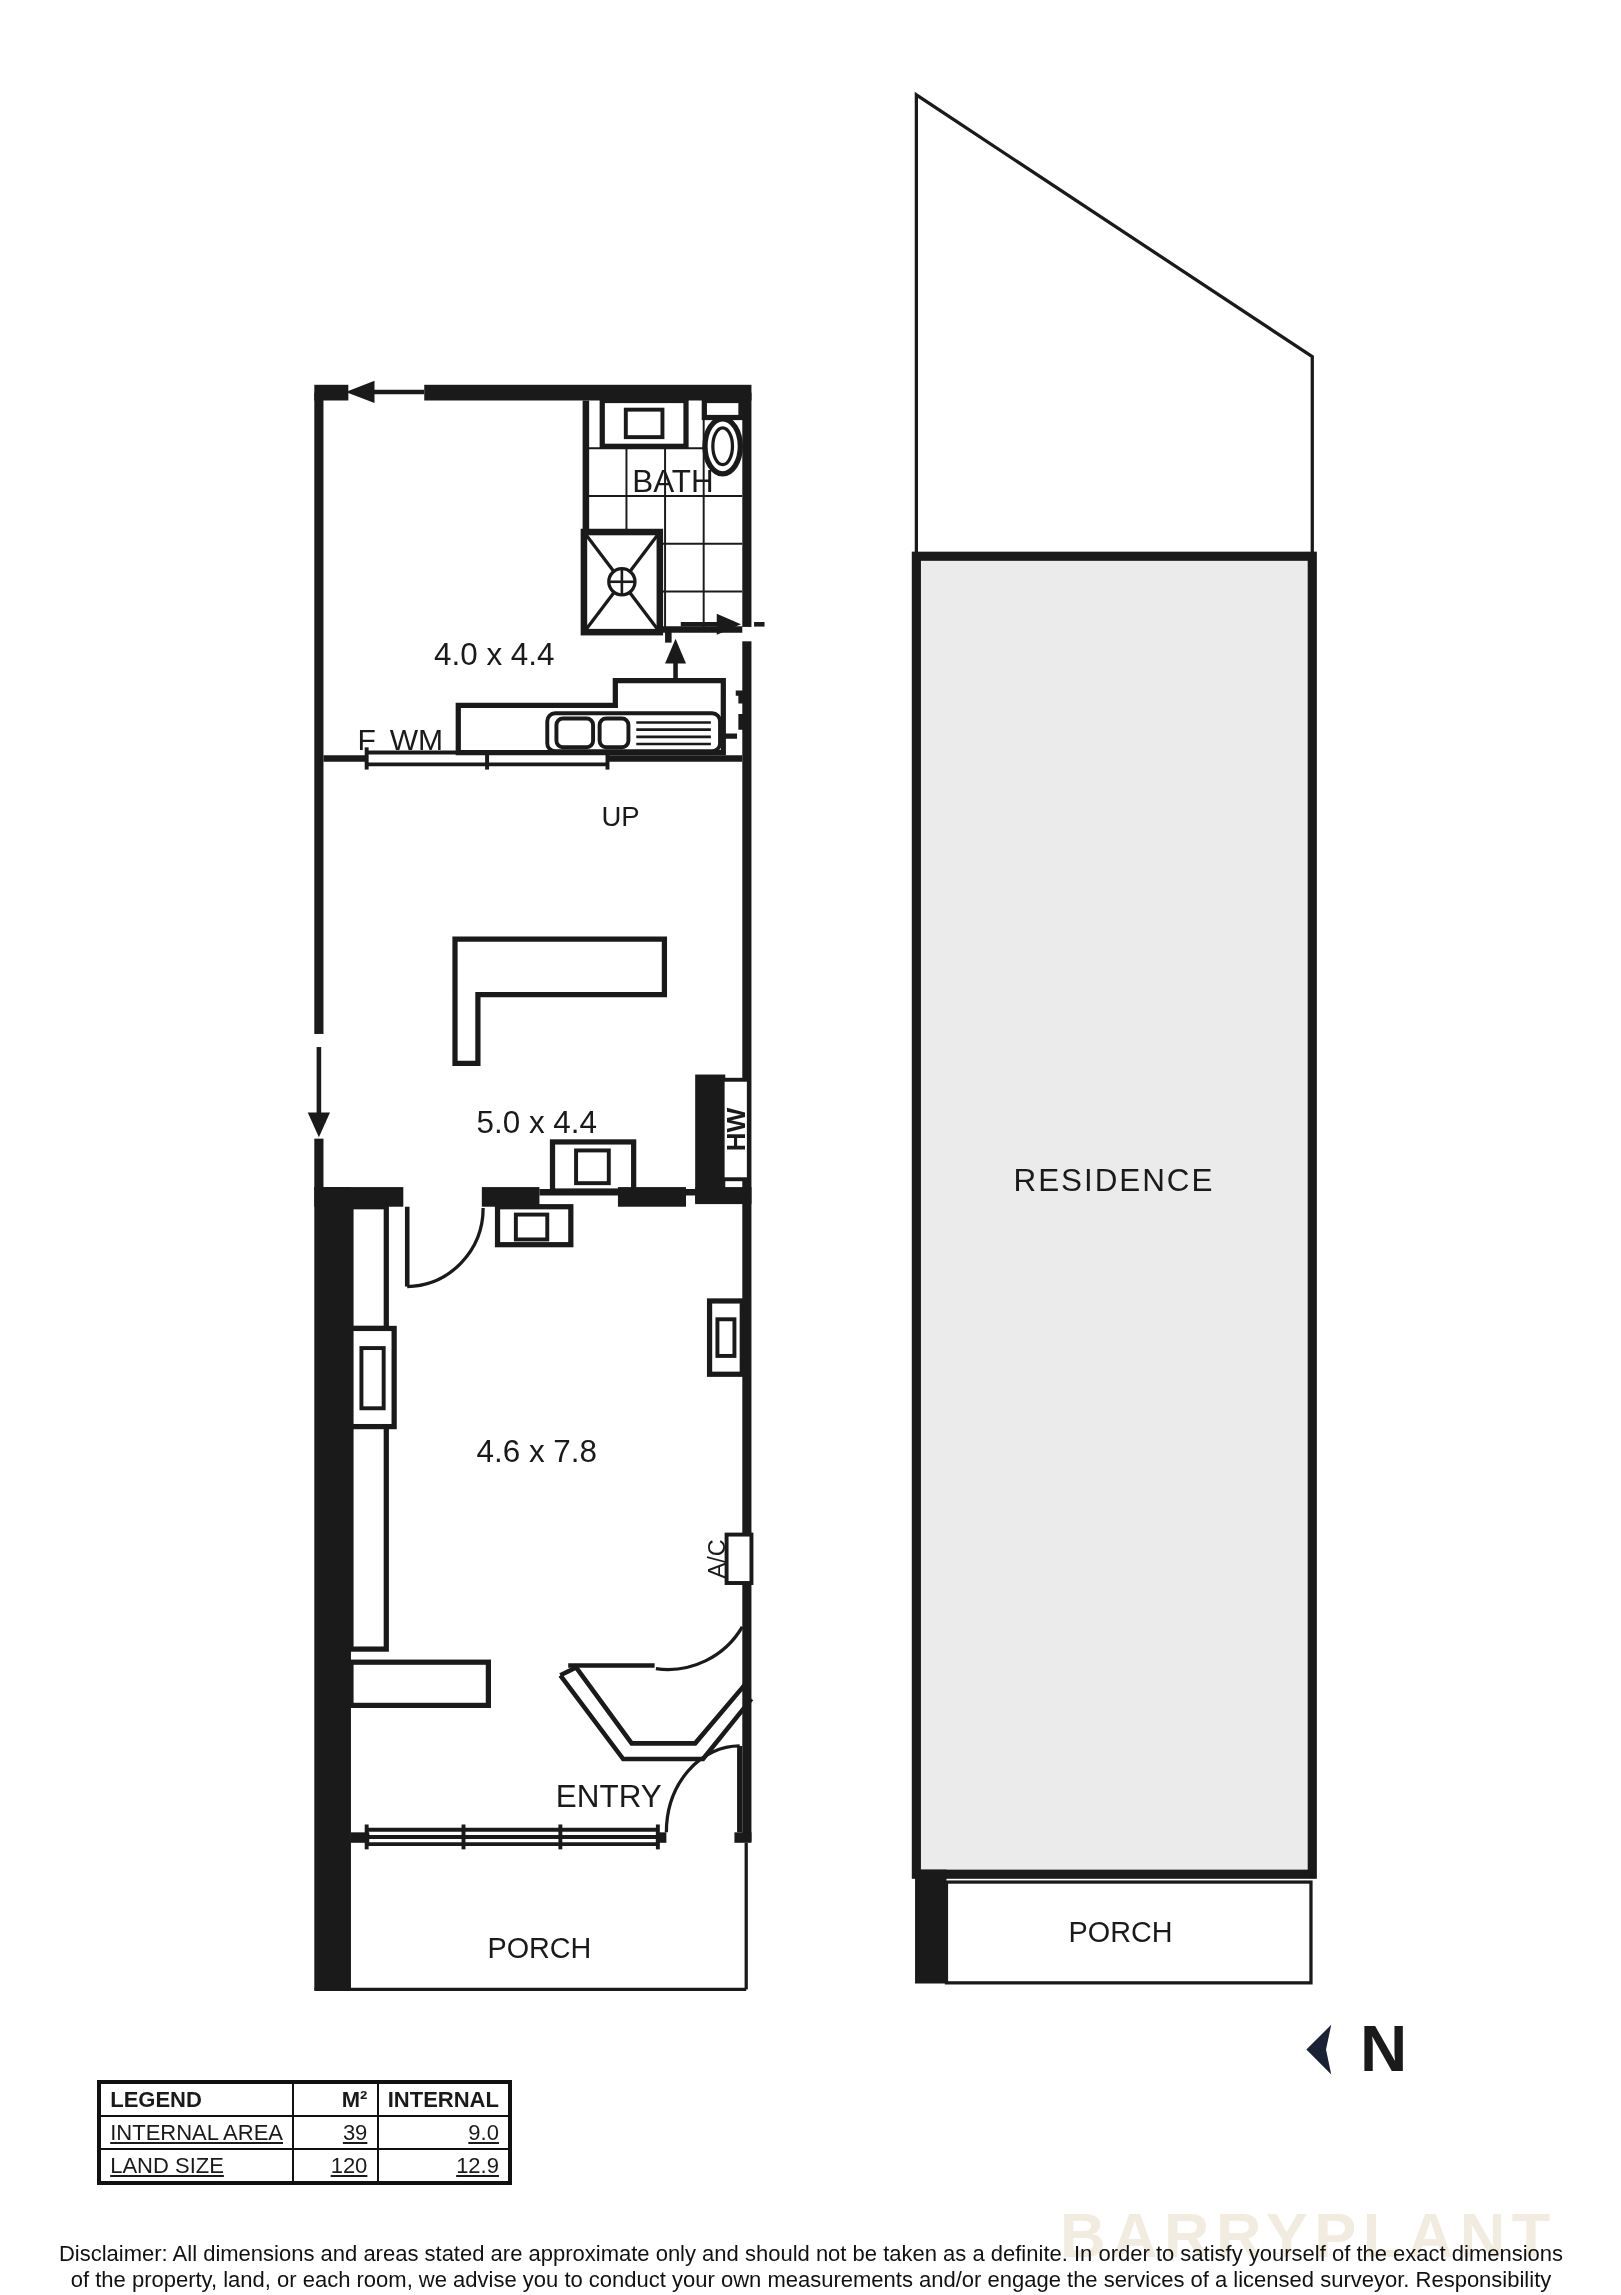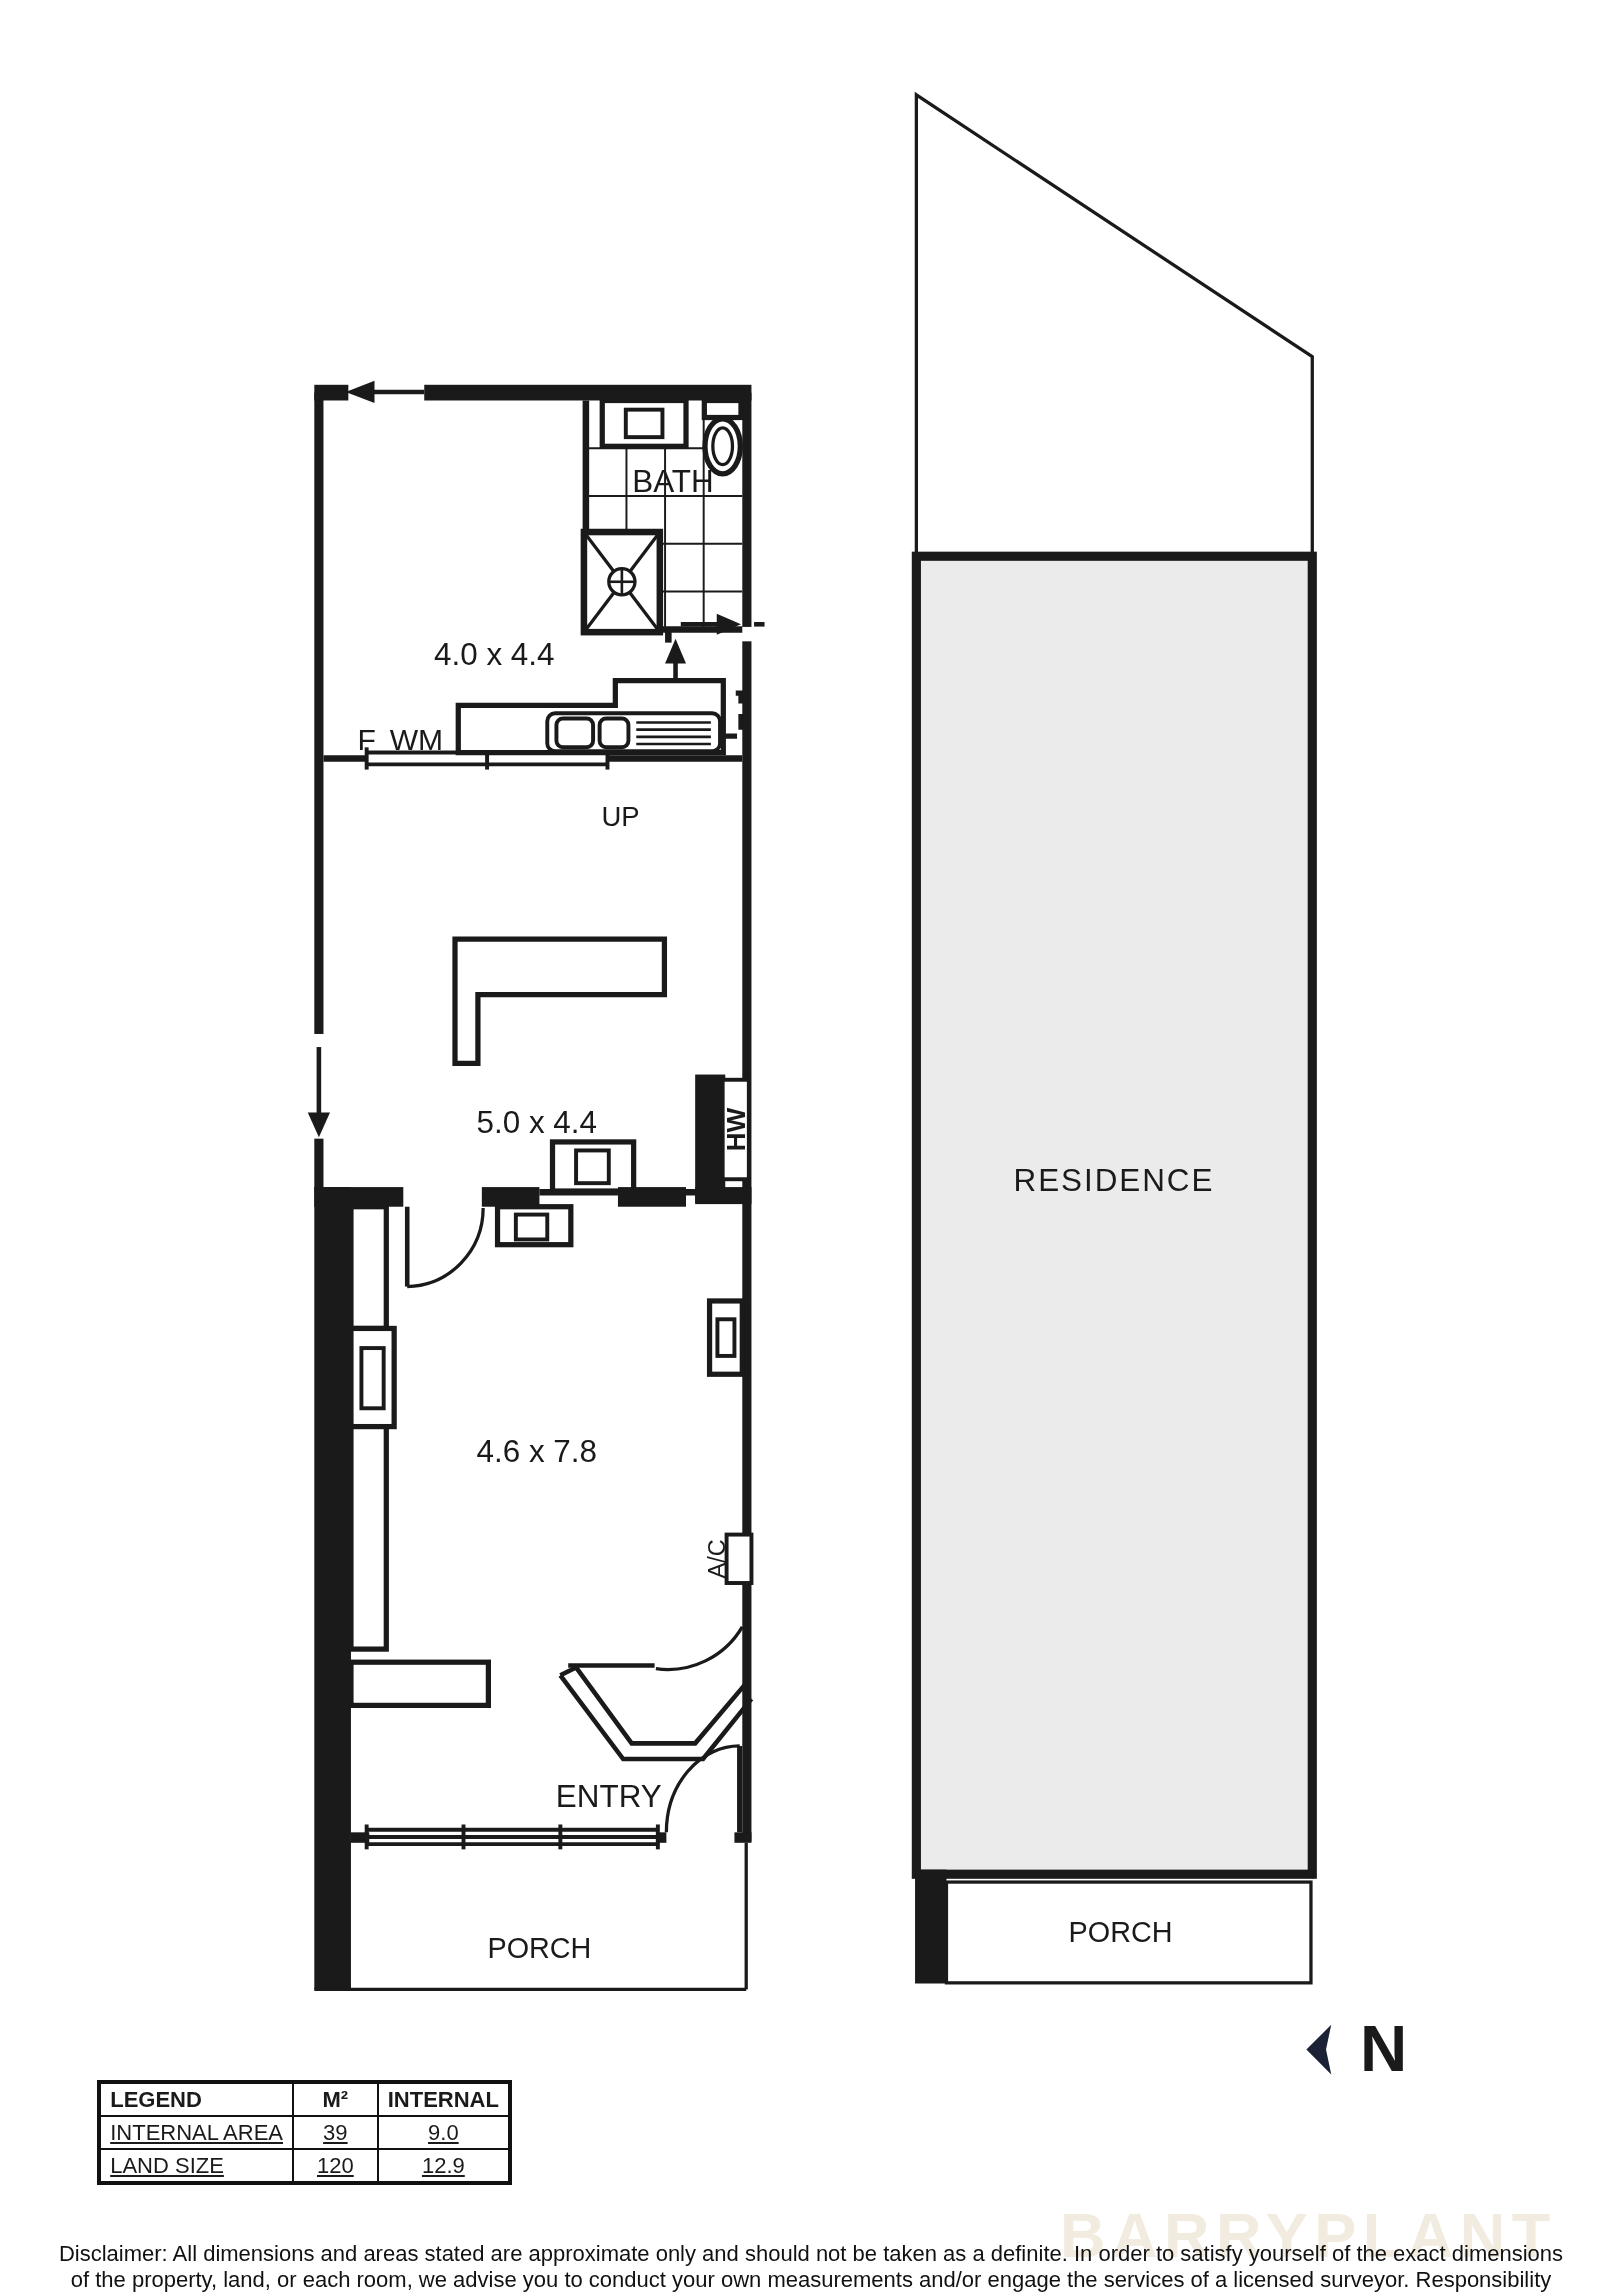--- a/index.html
+++ b/index.html
@@ -8,21 +8,21 @@
   svg text{font-family:"Liberation Sans", sans-serif;fill:#1a1a1a;}
   .watermark{position:absolute;left:1060px;top:2199px;font-size:63px;font-weight:bold;
              letter-spacing:6.5px;color:#f1ecdf;z-index:1;}
   .disclaimer{position:absolute;left:0;top:2193px;width:1622px;text-align:center;
               font-size:22px;line-height:25.5px;color:#111;z-index:2;margin-top:48px;}
   .legend{position:absolute;left:97px;top:2068px;border-collapse:collapse;z-index:2;
           font-size:22px;}
   .legend td,.legend th{border:2.6px solid #111;height:31px;padding:0 9.2px;white-space:nowrap;}
   table.legend{border:4.6px solid #111;margin-top:12px;}
   .legend th{text-align:left;font-weight:bold;}
-  .legend th.c,.legend td.c{text-align:center;}
+  .legend th.c,.legend td.c{text-align:right;}
   .legend td{font-weight:normal;text-decoration:underline;}
   .col-label{width:160px;}
   .col-m2{width:64px;}
   .col-sq{width:90px;}
 </style>
 </head>
 <body>
 
 <div class="page">
 

